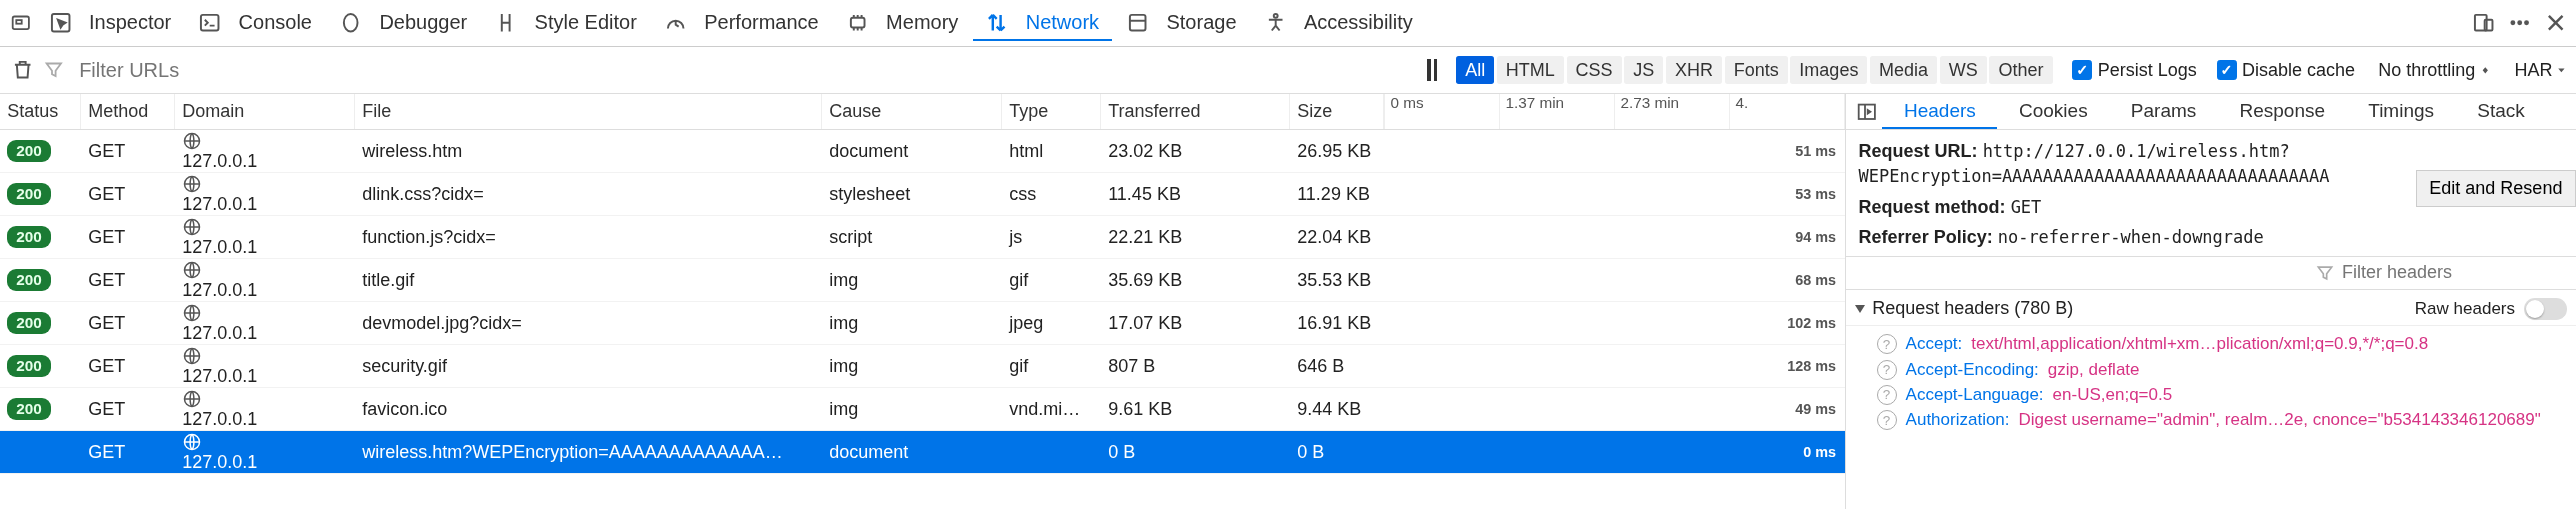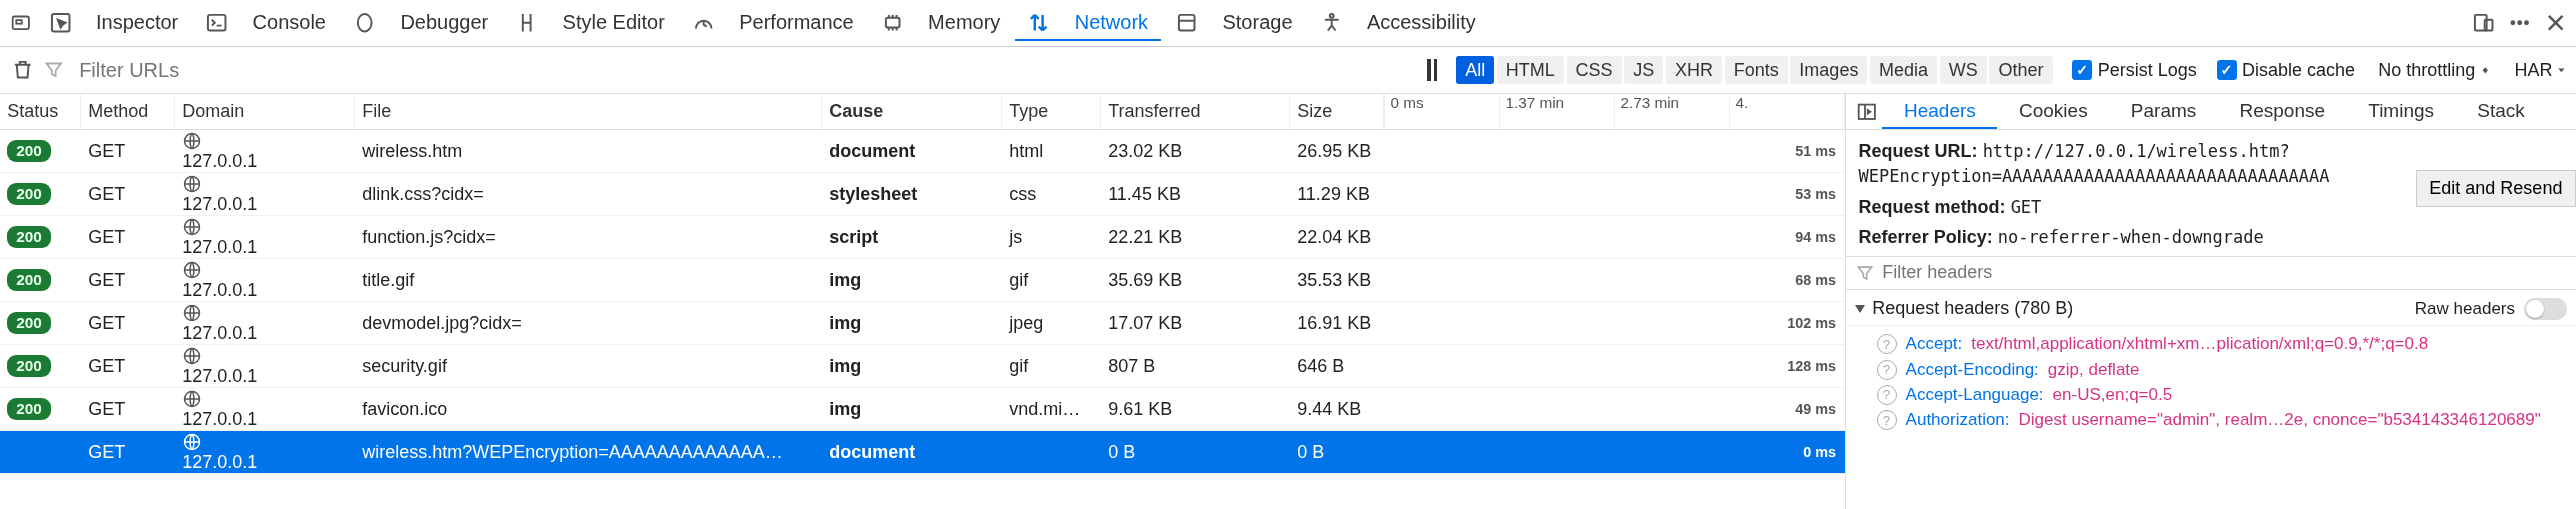--- a/index.html
+++ b/index.html
@@ -1,18 +1,18 @@
 <!DOCTYPE html>
 <html style="font-size:14.4px"><head>
 <meta charset="utf-8">
 <style>
 * { box-sizing: border-box; margin: 0; padding: 0; font-family: -apple-system, BlinkMacSystemFont, "Segoe UI", sans-serif; }
 body { width: 2576px; height: 509px; background: #fff; font-size: 20px; color: #222; overflow: hidden; }
 .toolbar { display: flex; align-items: center; height: 47px; border-bottom: 0.9px solid #ccc; padding: 0 7.2px; gap: 1.8px; }
-.tb-item { display: flex; align-items: center; gap: 24px; padding: 5.4px 12.6px; cursor: pointer; font-size: 20px; color: #333; }
+.tb-item { display: flex; align-items: center; gap: 17px; padding: 5.4px 12.6px; cursor: pointer; font-size: 20px; color: #333; }
 .tb-item.active { color: #0074e8; border-bottom: 2.7px solid #0074e8; margin-bottom: -0.9px; padding-bottom: 4.5px; }
 .tb-item .ic { width: 23.4px; height: 23.4px; display: inline-block; }
 .tb-right { margin-left: auto; display: flex; gap: 9px; align-items: center; }
 .iconbtn { width: 27px; height: 27px; cursor: pointer; display: flex; align-items: center; justify-content: center; }
 .subbar { display: flex; align-items: center; height: 47px; border-bottom: 0.9px solid #ddd; padding: 0 9px; gap: 7.2px; }
 .filter-input { height: 32px; border: none; font-size: 20px; padding: 0 7.2px; width: 216px; color: #888; outline: none; }
 .filter-ic { color: #888; width: 21.6px; height: 21.6px; }
 .subbar-mid { flex: 1; }
 .pause { display: flex; gap: 2.7px; margin-right: 9px; }
 .pause span { width: 3.6px; height: 21.6px; background: #333; }
@@ -23,21 +23,21 @@
 .chk .box { width: 20px; height: 20px; border: 1.8px solid #0074e8; border-radius: 2.7px; background: #0074e8; color: #fff; display: flex; align-items: center; justify-content: center; font-size: 14.4px; font-weight: bold; }
 .throttle { margin-left: 16px; font-size: 18px; display: flex; align-items: center; gap: 3.6px; }
 .main { display: flex; height: 416px; }
 .left { width: 1846px; display: flex; flex-direction: column; border-right: 0.9px solid #ddd; }
 .tblhead { display: flex; height: 36px; border-bottom: 0.9px solid #ddd; font-size: 18px; color: #333; }
 .tblhead > div { padding: 7.2px 7.2px; border-right: 0.9px solid #eee; overflow: hidden; white-space: nowrap; }
 .col-status { width: 81px; }
 .col-method { width: 94px; }
 .col-domain { width: 180px; }
 .col-file { width: 467px; }
-.col-cause { width: 180px; font-weight: bold; }
+.col-cause { width: 180px; }
 .col-type { width: 99px; }
 .col-trans { width: 189px; }
 .col-size { width: 94px; }
 .col-wf { flex: 1; position: relative; }
 .wf-labels { position: absolute; inset: 0; display: flex; font-size: 15.3px; color: #555; }
 .wf-labels span { flex: 1; border-left: 0.9px solid #eee; padding-left: 5.4px; }
 .row { display: flex; height: 43px; align-items: center; font-size: 18px; border-bottom: 0.9px solid #f2f2f2; }
 .row.selected { background: #0074e8; color: #fff; }
 .row > div { padding: 0 7.2px; overflow: hidden; white-space: nowrap; text-overflow: ellipsis; }
 .badge200 { display: inline-block; background: #1b7b34; color: #e5ffe9; font-size: 15.3px; font-weight: bold; padding: 1.8px 9px; border-radius: 9px; }
@@ -49,21 +49,21 @@
 .right { flex: 1; display: flex; flex-direction: column; }
 .dtabs { display: flex; height: 36px; border-bottom: 0.9px solid #ddd; font-size: 19px; align-items: center; padding-left: 5.4px; }
 .dtabs .pnl { width: 31px; height: 31px; display: flex; align-items: center; justify-content: center; cursor: pointer; }
 .dtab { padding: 5.4px 21.6px; cursor: pointer; color: #333; }
 .dtab.active { color: #0074e8; border-bottom: 2.7px solid #0074e8; margin-bottom: -0.9px; }
 .details { padding: 9px 12.6px; font-size: 18px; overflow: hidden; position: relative; }
 .drow { margin-bottom: 5.4px; line-height: 1.4; }
 .drow b { font-weight: 600; }
 .mono { font-family: Menlo, Consolas, monospace; font-size: 17px; }
 .editbtn { position: absolute; right: 0; top: 40px; padding: 7.2px 12.6px; background: #f0f0f0; border: 0.9px solid #ccc; cursor: pointer; font-size: 18px; }
-.hfilter { display: flex; align-items: center; gap: 7.2px; border: 0.9px solid #ddd; border-left: none; border-right: none; padding: 5.4px 9px; margin: 3px -12.6px; }
+.hfilter { display: flex; align-items: center; gap: 7.2px; border: 0.9px solid #ddd; border-left: none; border-right: none; padding: 5.4px 9px; margin: 3px -12.6px; justify-content: flex-end; }
 .hfilter input { border: none; font-size: 18px; outline: none; width: 225px; color: #888; }
 .section { display: flex; align-items: center; gap: 7.2px; padding: 5.4px 0; border-bottom: 0.9px solid #eee; margin: 0 -12.6px 5.4px; padding-left: 9px; text-align: right; }
 .section .tw { width: 0; height: 0; border-left: 5.4px solid transparent; border-right: 5.4px solid transparent; border-top: 8px solid #555; }
 .rawh { margin-left: auto; display: flex; align-items: center; gap: 9px; margin-right: 9px; font-size: 17px; }
 .toggle { width: 43px; height: 21.6px; background: #ddd; border-radius: 10.8px; position: relative; }
 .toggle::after { content: ''; position: absolute; width: 18px; height: 18px; background: #fff; border-radius: 50%; top: 1.8px; left: 1.8px; box-shadow: 0 0.9px 1.8px rgba(0,0,0,0.3); }
 .hdr-line { display: flex; gap: 9px; padding: 2.7px 0 2.7px 18px; font-size: 17px; align-items: flex-start; }
 .hdr-line .q { width: 20px; height: 20px; border: 1.8px solid #aaa; border-radius: 50%; display: flex; align-items: center; justify-content: center; font-size: 13.5px; color: #aaa; flex-shrink: 0; }
 .hdr-name { color: #0074e8; }
 .hdr-val { color: #d63384; word-break: break-all; }

